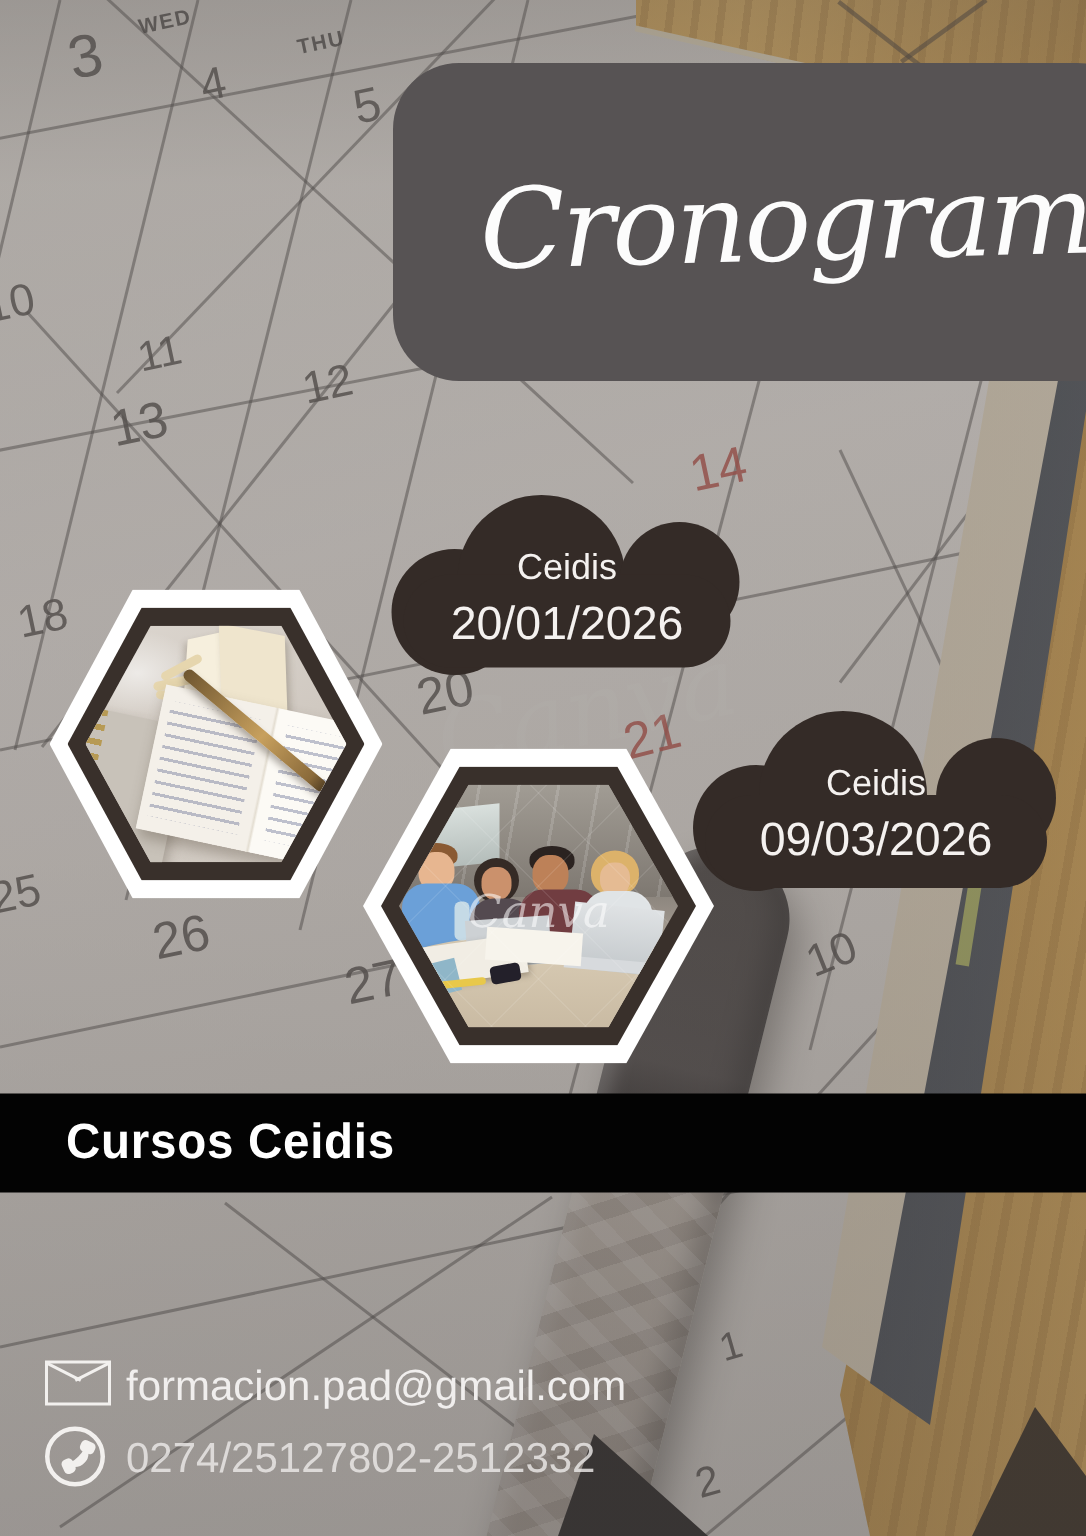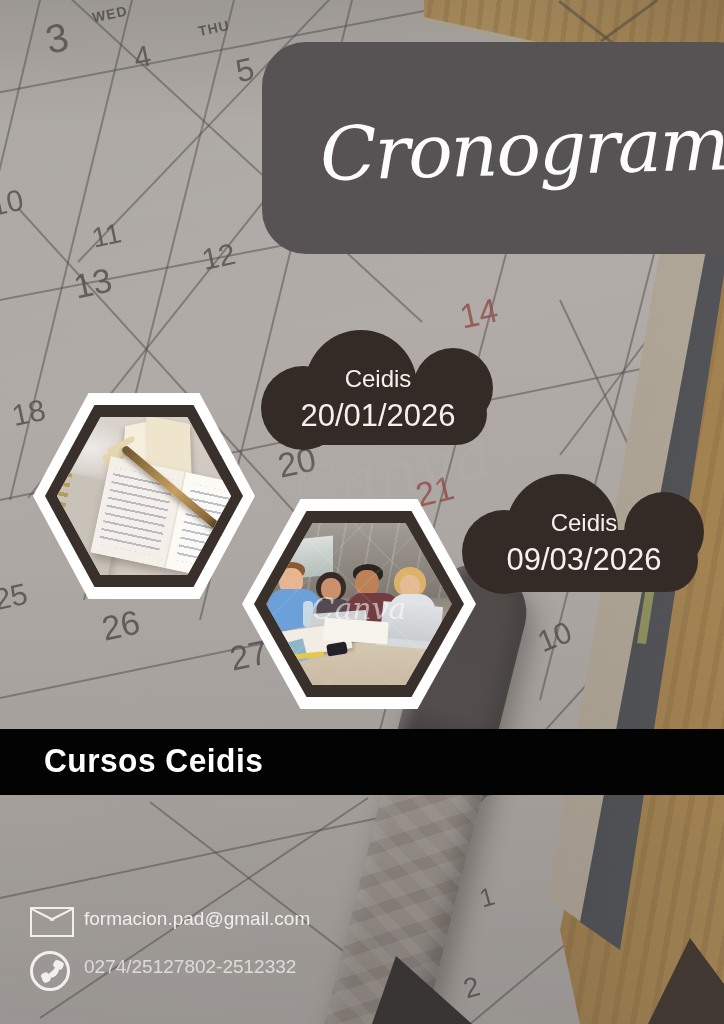--- a/index.html
+++ b/index.html
@@ -118,21 +118,21 @@
   .body{border-radius:16px 16px 0 0;}
   .wmgrid{inset:0;background:repeating-linear-gradient(45deg,rgba(255,255,255,.09) 0 1px,rgba(0,0,0,0) 1px 44px),
           repeating-linear-gradient(-45deg,rgba(255,255,255,.09) 0 1px,rgba(0,0,0,0) 1px 44px);}
   .wm{left:0;right:0;top:42%;text-align:center;font-family:"DejaVu Serif",serif;font-style:italic;
       font-size:30px;color:rgba(255,255,255,.55);}
 
   .band{left:-4px;right:-4px;top:729px;height:66px;background:var(--band,#030303);}
   .band-text{left:48px;top:0;line-height:64px;font-size:33px;font-weight:700;color:#ffffff;
              letter-spacing:.5px;transform:scaleX(.96);transform-origin:left center;}
 
-  .contact-text{font-size:19px;color:#f0eeed;white-space:nowrap;}
+  .contact-text{font-size:28px;color:#f0eeed;white-space:nowrap;}
   .contact-text.dim{color:rgba(236,233,232,.82);}
   .env{left:30px;top:907px;width:44px;height:30px;border:2px solid #f2f0ee;}
   .env::before,.env::after{content:"";position:absolute;top:-1px;width:25px;height:2px;background:#f2f0ee;}
   .env::before{left:0;transform:rotate(27deg);transform-origin:left top;}
   .env::after{right:0;transform:rotate(-27deg);transform-origin:right top;}
   .phc{left:30px;top:951px;width:40px;height:40px;border:3px solid #f2f0ee;border-radius:50%;}
   .handset{left:8px;top:6px;width:18px;height:18px;border-bottom:6px solid #f2f0ee;border-radius:50%;
            transform:rotate(-45deg);}
   .handset::before,.handset::after{content:"";position:absolute;width:8px;height:10px;background:#f2f0ee;
            border-radius:3px;bottom:-5px;}

